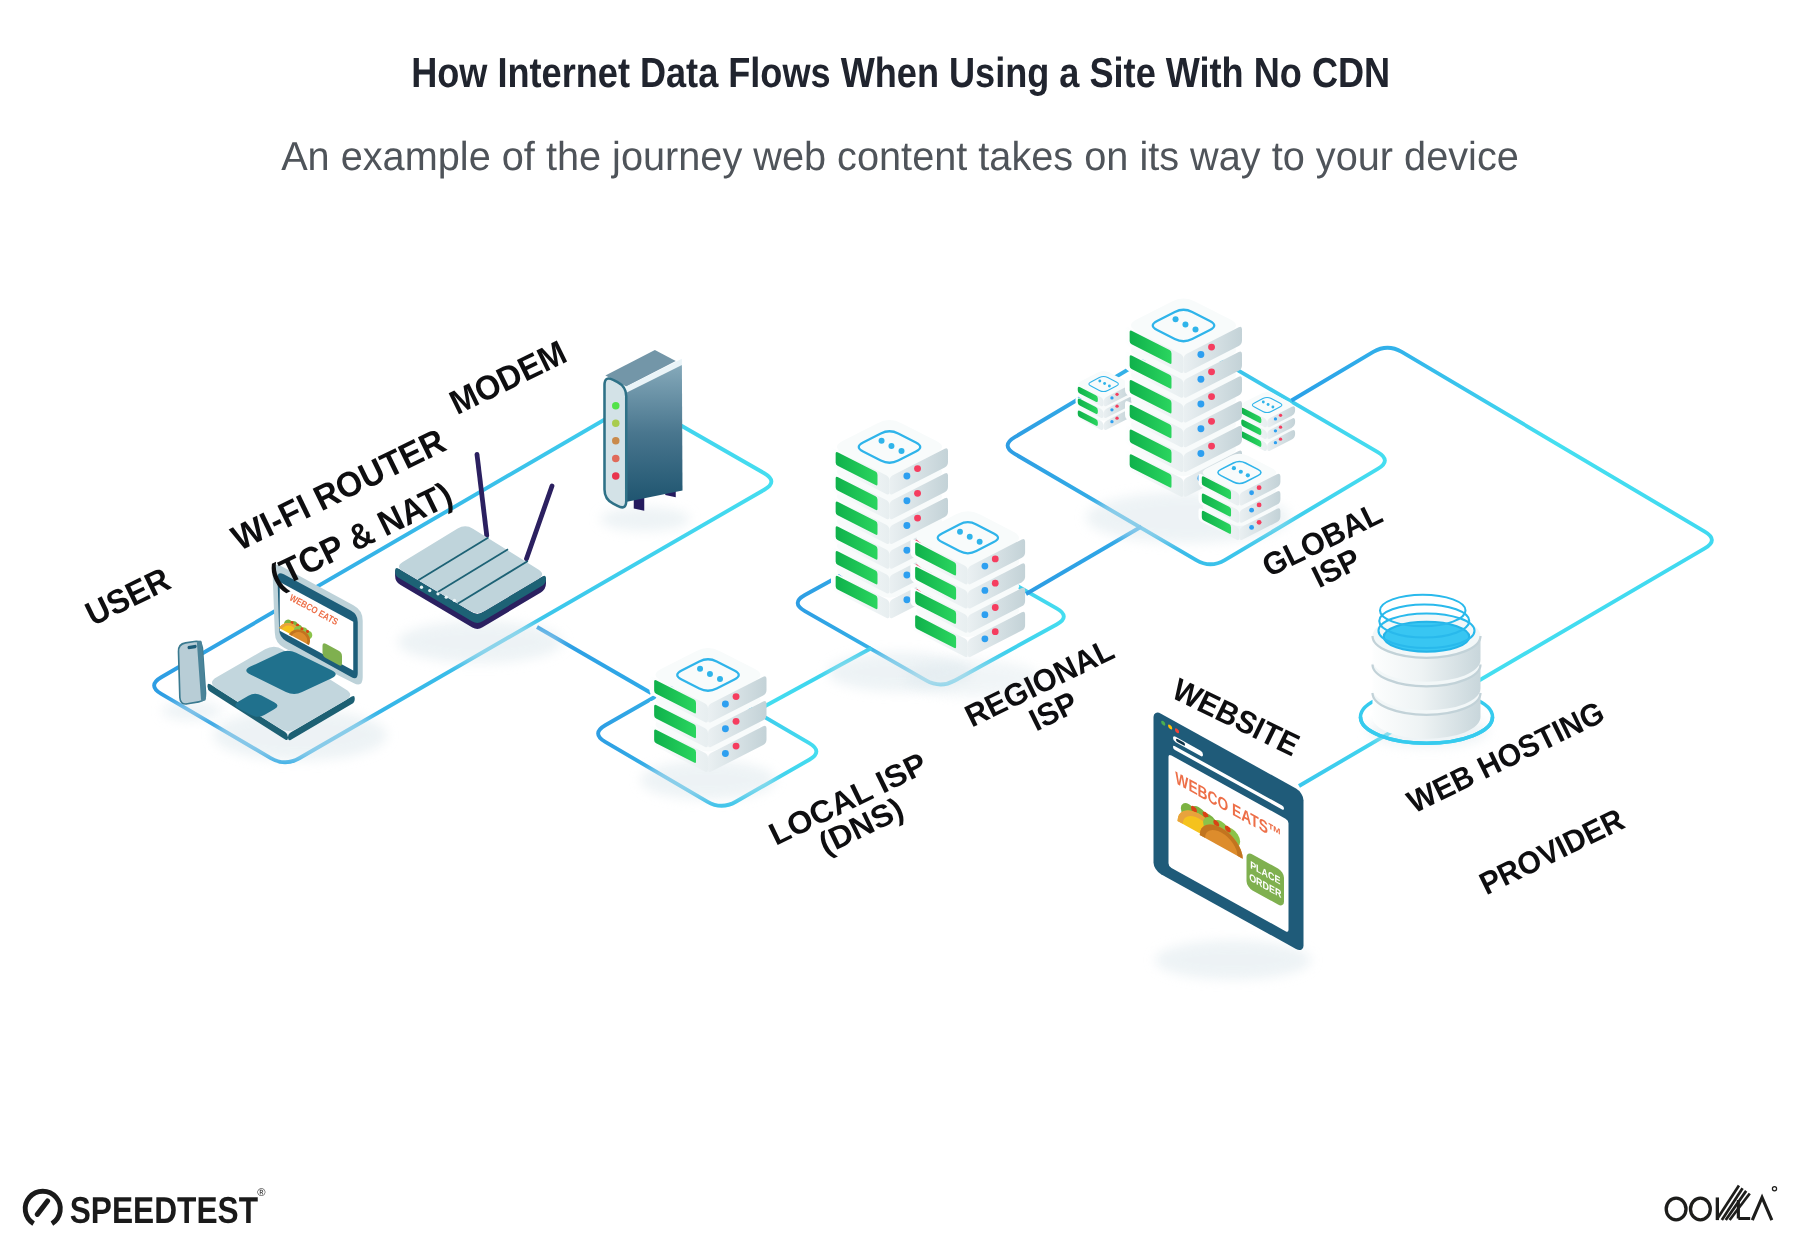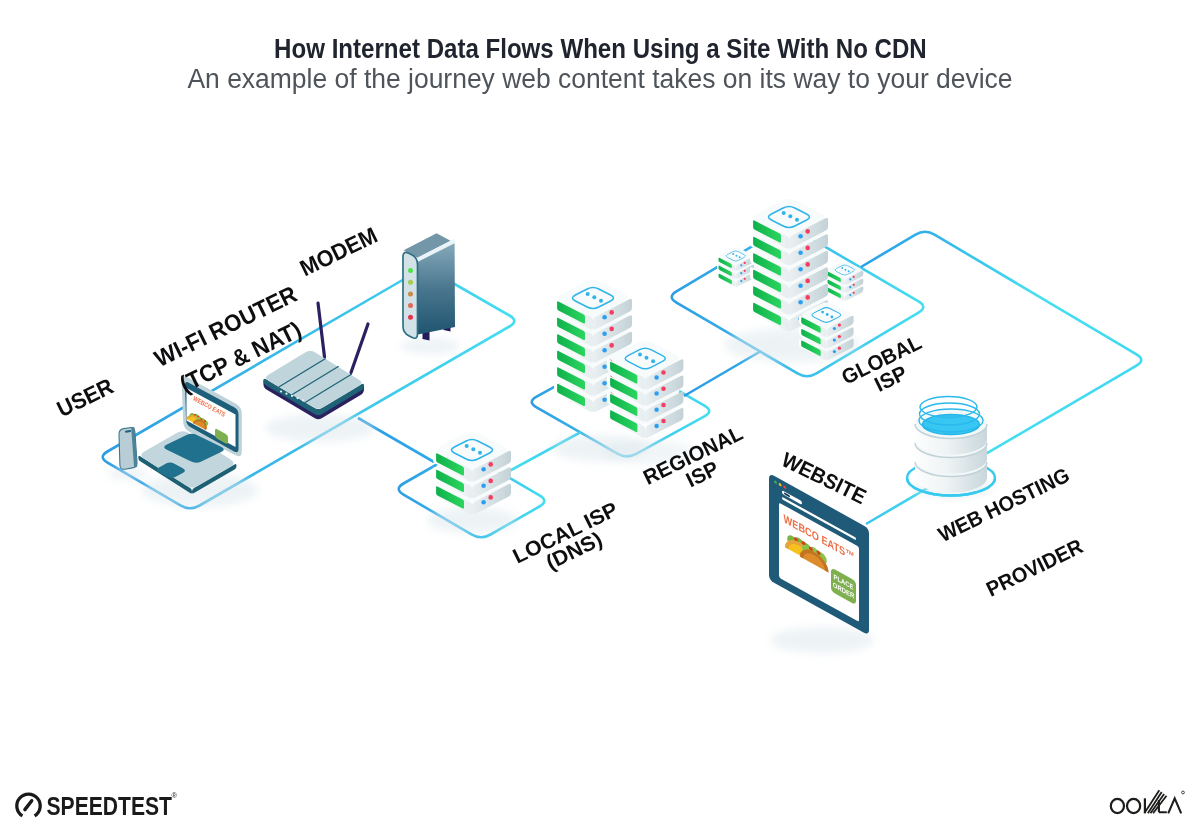--- a/index.html
+++ b/index.html
@@ -1,16 +1,16 @@
 <!DOCTYPE html>
 <html><head><meta charset="utf-8"><style>
 html,body{margin:0;padding:0;background:#FFFFFF;width:1200px;height:836px;overflow:hidden}
 .title{position:absolute;top:33px;left:0;width:100%;text-align:center;font-family:"Liberation Sans",sans-serif;font-weight:bold;font-size:28px;color:#20242E}
 .title span{display:inline-block;transform:scaleX(0.86)}
-.sub{position:absolute;top:64px;left:0;width:100%;text-align:center;font-family:"Liberation Sans",sans-serif;font-size:27px;color:#4F545A}
+.sub{position:absolute;top:89px;left:0;width:100%;text-align:center;font-family:"Liberation Sans",sans-serif;font-size:27px;color:#4F545A}
 .sub span{display:inline-block;transform:scaleX(0.98)}
 svg.art{position:absolute;left:0;top:0}
 </style></head><body>
 <div class="title"><span>How Internet Data Flows When Using a Site With No CDN</span></div>
 <div class="sub"><span>An example of the journey web content takes on its way to your device</span></div>
 <svg class="art" width="1200" height="836" viewBox="0 0 1200 836">
 <defs>
       <linearGradient id="gP1" gradientUnits="userSpaceOnUse" x1="98" y1="380" x2="520" y2="400">
         <stop offset="0" stop-color="#2D9CE3"></stop>
         <stop offset="1" stop-color="#45DFF0"></stop>

